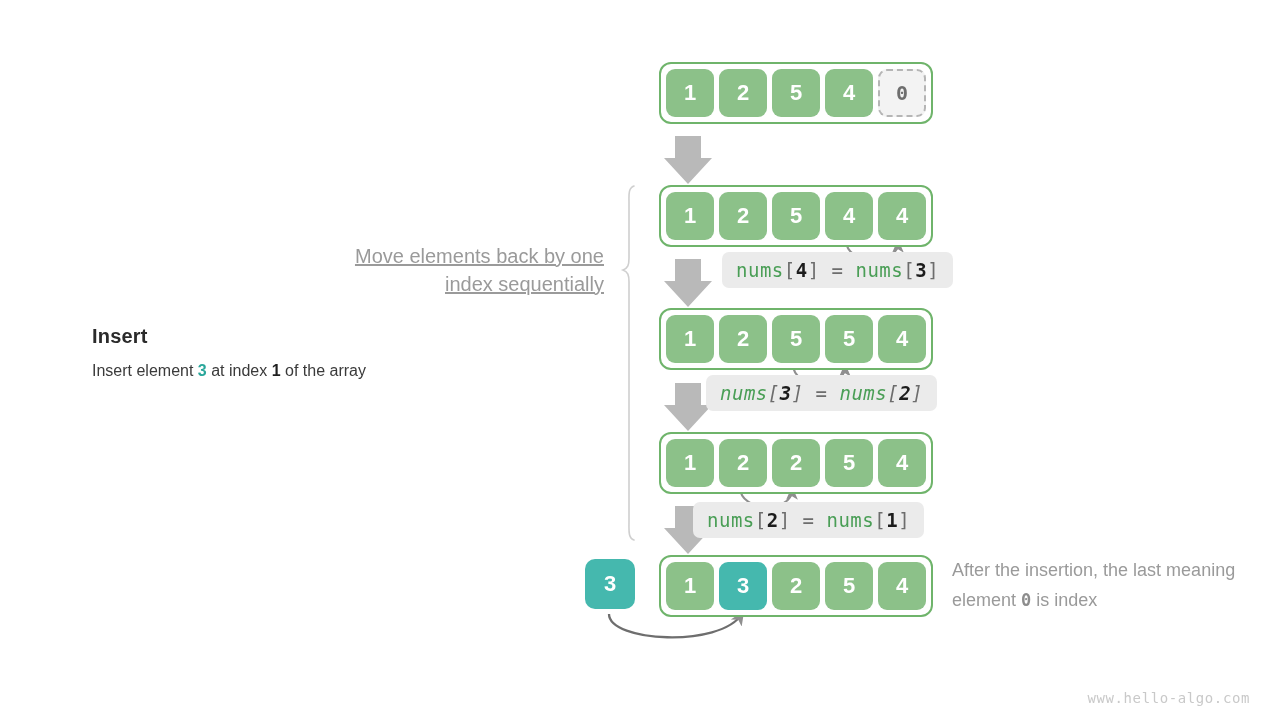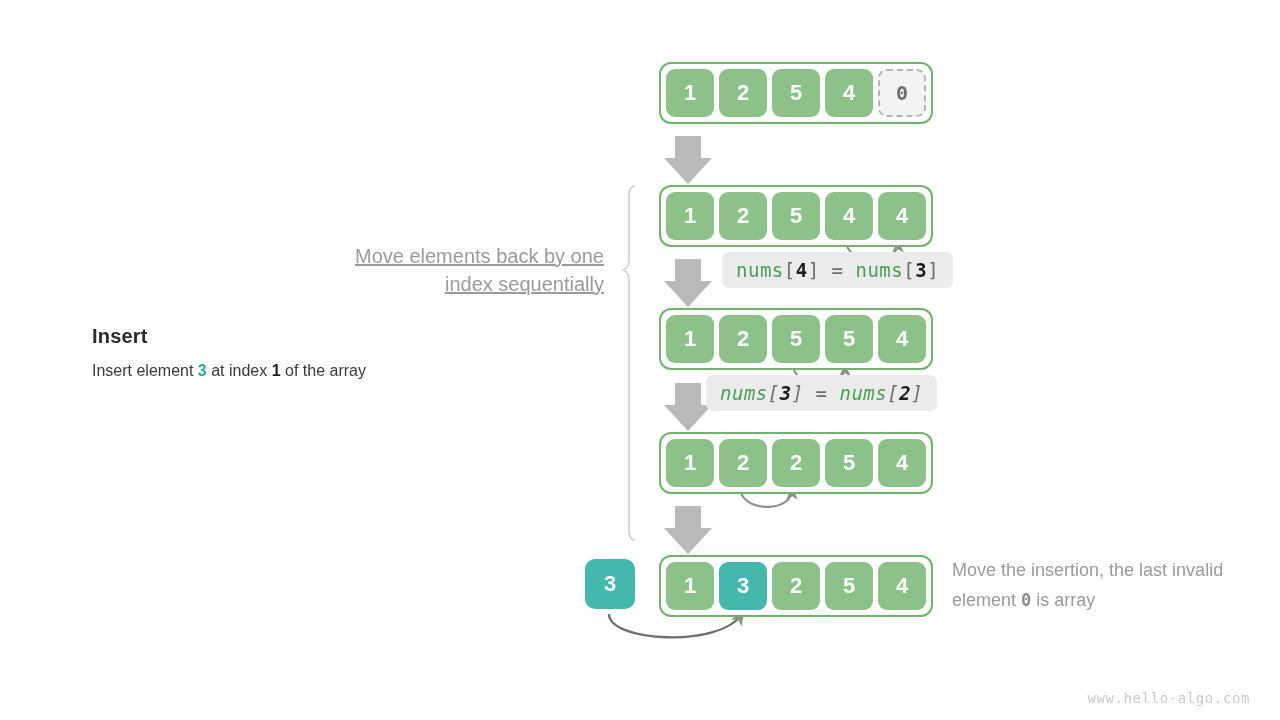--- a/index.html
+++ b/index.html
@@ -115,21 +115,21 @@
       <path d="M793,364 C793,390 845,390 845,367"></path>
       <path d="M740,487 C740,513 792,513 792,490"></path>
     </g>
     <g stroke="#6e6e6e" stroke-width="2.3" fill="none" marker-end="url(#ah)">
       <path d="M609,614 C609,642 720,648 742,614"></path>
     </g>
   </svg>
 
 
   <div class="note" id="note-bottom">
-    <span>Move the insertion, the last invalid element </span><span class="mono0">0</span><span> is array</span>
+    <span>After the insertion, the last meaning element </span><span class="mono0">0</span><span> is index</span>
   </div>
 
   <div class="move-note">Move elements back by one index sequentially</div>
 
   <div class="example-block">
     <div class="example-title">Insert</div>
     <div class="example-line">
       <span>Insert element </span><span class="em-teal">3</span><span> at index </span><span class="em-dark">1</span><span> of the array</span>
     </div>
   </div>
@@ -167,15 +167,16 @@
       <div class="cell inserted">3</div>
       <div class="cell">2</div>
       <div class="cell">5</div>
       <div class="cell">4</div>
     </div>
 
   <div class="standalone" style="left:585px;top:559px;">3</div>
 
   <div class="code" style="left:722px;top:252px;"><span class="c-name">nums</span><span class="c-br">[</span><span class="c-idx">4</span><span class="c-br">]</span><span class="c-eq">&nbsp;=&nbsp;</span><span class="c-name">nums</span><span class="c-br">[</span><span class="c-idx">3</span><span class="c-br">]</span></div>
   <div class="code" style="left:706px;top:375px;font-style:italic;"><span class="c-name">nums</span><span class="c-br">[</span><span class="c-idx">3</span><span class="c-br">]</span><span class="c-eq">&nbsp;=&nbsp;</span><span class="c-name">nums</span><span class="c-br">[</span><span class="c-idx">2</span><span class="c-br">]</span></div>
+  <div class="code" style="left:693px;top:502px;"><span class="c-name">nums</span><span class="c-br">[</span><span class="c-idx">2</span><span class="c-br">]</span><span class="c-eq">&nbsp;=&nbsp;</span><span class="c-name">nums</span><span class="c-br">[</span><span class="c-idx">1</span><span class="c-br">]</span></div>
 
   <div class="watermark">www.hello-algo.com</div>
 </div>
 
 </body></html>

